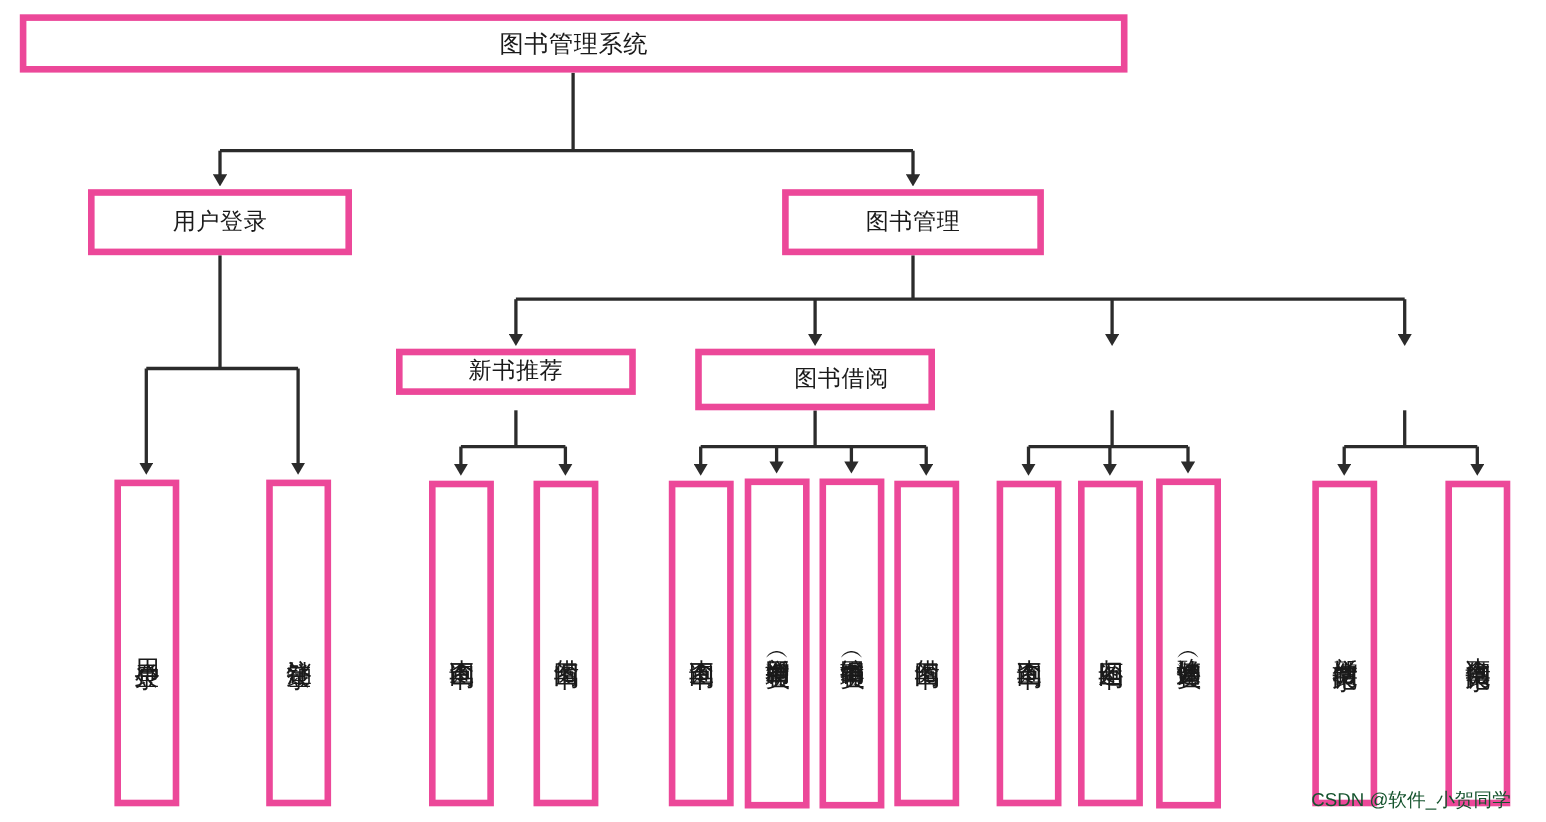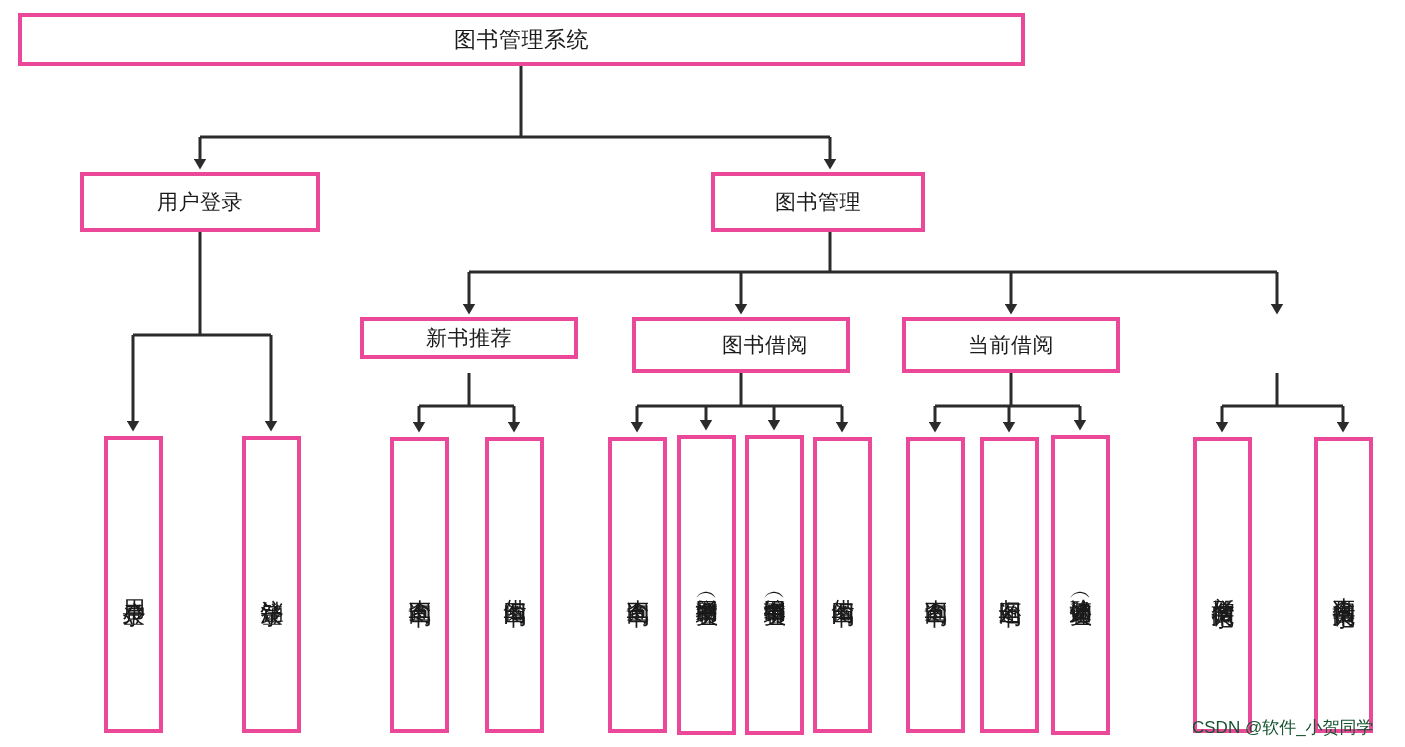--- a/index.html
+++ b/index.html
@@ -21,21 +21,21 @@
     left: 0;
     top: 0;
     width: 1405px;
     height: 747px;
     pointer-events: none;
   }
   .node {
     position: absolute;
     box-sizing: border-box;
     background: #ffffff;
-    border: 4px solid #ec4899;
+    border: 6px solid #ec4899;
     display: flex;
     align-items: center;
     justify-content: center;
     color: #1a1a1a;
     z-index: 2;
   }
   .node-label {
     display: block;
     text-align: center;
     line-height: 1.06;
@@ -134,35 +134,32 @@
   </svg>
 
   <div class="node h-node root" style="left:18px; top:13px; width:1007px; height:53px;">
     <span class="node-label">图书管理系统</span>
   </div>
 
   <div class="node h-node" style="left:80px; top:172px; width:240px; height:60px;">
     <span class="node-label">用户登录</span>
   </div>
 
-  <div class="node h-node" style="left:711px; top:172px; width:214px; height:60px;">
+  <div class="node h-node" style="left:711px; top:172px; width:238px; height:60px;">
     <span class="node-label">图书管理</span>
   </div>
 
   <div class="node h-node" style="left:360px; top:317px; width:218px; height:42px;">
     <span class="node-label">新书推荐</span>
   </div>
 
   <div class="node h-node" style="left:632px; top:317px; width:218px; height:56px;padding-left:48px;">
     <span class="node-label">图书借阅</span>
   </div>
 
-  <div class="node h-node" style="left:902px; top:317px; width:218px; height:56px;">
-    <span class="node-label">当前借阅</span>
-  </div>
 
 
   <div class="node v-node" style="left:104px; top:436px; width:59px; height:297px;">
     <span class="node-label">用户登录</span>
   </div>
 
   <div class="node v-node" style="left:242px; top:436px; width:59px; height:297px;">
     <span class="node-label">注销登录</span>
   </div>
 

